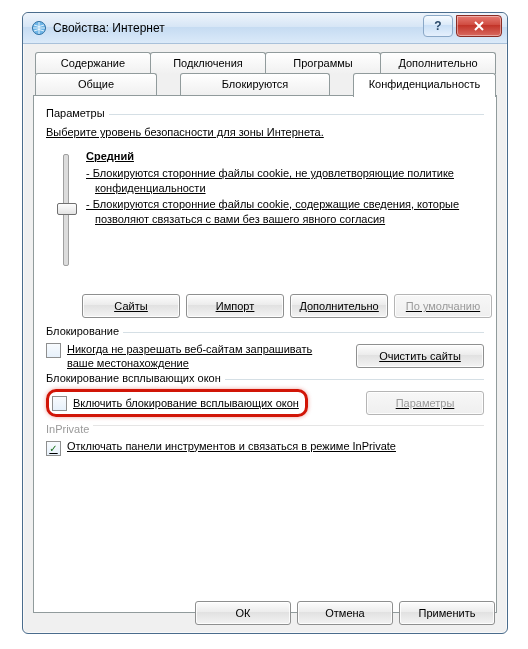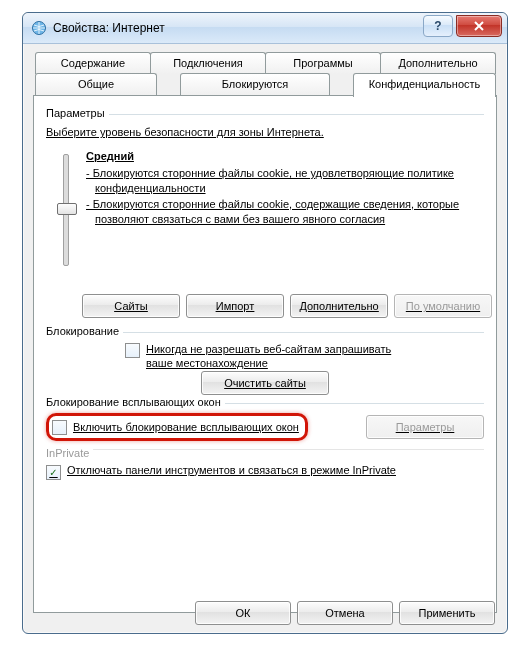--- a/index.html
+++ b/index.html
@@ -203,21 +203,20 @@
     color: #9a9a9a;
     border-color: #b5b5b5;
     background: linear-gradient(#f7f7f7, #efefef);
   }
   .underline-access { text-decoration: underline; }
   .loc-row {
     display: flex;
     align-items: center;
     justify-content: space-between;
     margin-top: 4px;
-    flex-direction: column;
   }
   .loc-text { display: flex; align-items: flex-start; gap: 6px; font-size: 11px; max-width: 280px; line-height: 1.3; }
   .chk {
     width: 13px; height: 13px;
     border: 1px solid #8e8f8f;
     background: linear-gradient(#f8fbfe, #e7f1fb);
     flex-shrink: 0;
     margin-top: 1px;
     display: inline-flex;
     align-items: center; justify-content: center;

